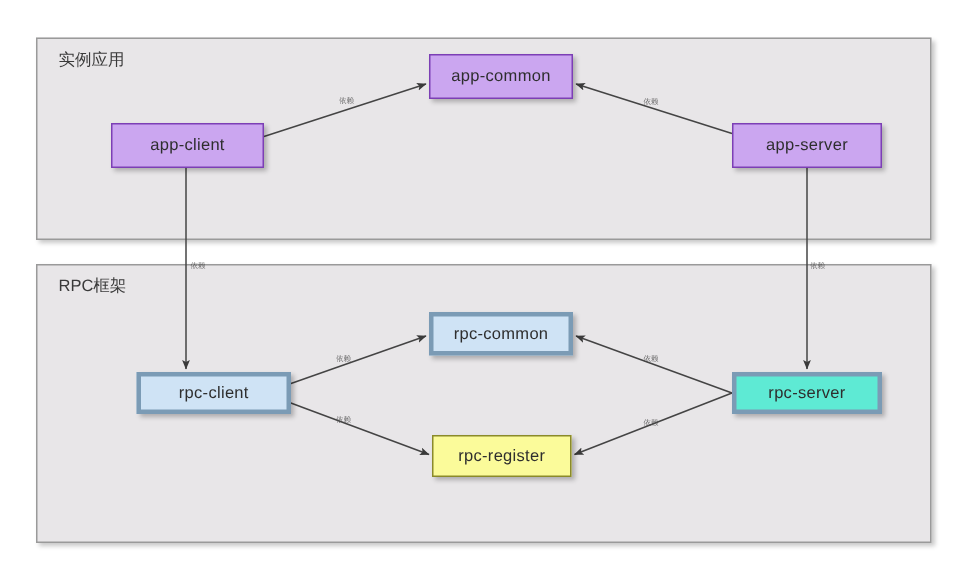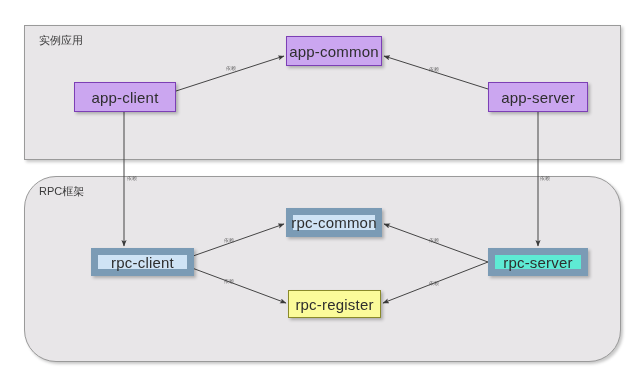--- a/index.html
+++ b/index.html
@@ -34,35 +34,35 @@
     white-space: nowrap;
     line-height: 1;
   }
   
   .node {
     position: absolute;
     box-sizing: border-box;
     display: flex;
     align-items: center;
     justify-content: center;
-    font-size: 15px;
+    font-size: 11px;
     letter-spacing: 0.2px;
     color: #2b2b2b;
     box-shadow: 2px 2px 3px rgba(0,0,0,0.25);
     z-index: 5;
     white-space: nowrap;
   }
   .node.purple {
     background: #cba6f0;
     border: 1px solid #7c3fb5;
     color: #2e2e2e;
   }
   .node.blue {
     background: #cfe3f5;
-    border: 7px solid #7f1d1d;
+    border: 3px solid #7f1d1d;
     color: #2e2e2e;
   }
   .node.yellow {
     background: #fbfb9a;
     border: 1px solid #8a8a2a;
     color: #2e2e2e;
   }
   
   #edges {
     position: absolute;
@@ -86,21 +86,21 @@
 </style>
 </head>
 <body>
 
 <div id="canvas">
 
   <div id="groups-layer">
       <div class="group" style="left: 24px; top: 25px; width: 597px; height: 135px; background: rgb(232, 230, 232); border-color: rgb(154, 154, 154);">
         <div class="group-label">实例应用</div>
       </div>
-      <div class="group" style="left: 24px; top: 176px; width: 597px; height: 186px; background: rgb(232, 230, 232); border-color: rgb(154, 154, 154); border-radius: 32px;">
+      <div class="group" style="left: 24px; top: 176px; width: 597px; height: 186px; background: rgb(232, 230, 232); border-color: rgb(154, 154, 154);">
         <div class="group-label">RPC框架</div>
       </div>
     </div>
 
   <svg id="edges" viewBox="0 0 640 380" xmlns="http://www.w3.org/2000/svg">
     <defs>
       <marker id="arrowhead" markerWidth="7" markerHeight="7" refX="6" refY="2.6" orient="auto" markerUnits="strokeWidth">
         <path d="M0,0 L6.4,2.6 L0,5.2 L1.4,2.6 z" fill="#3a3a3a"></path>
       </marker>
     </defs>

